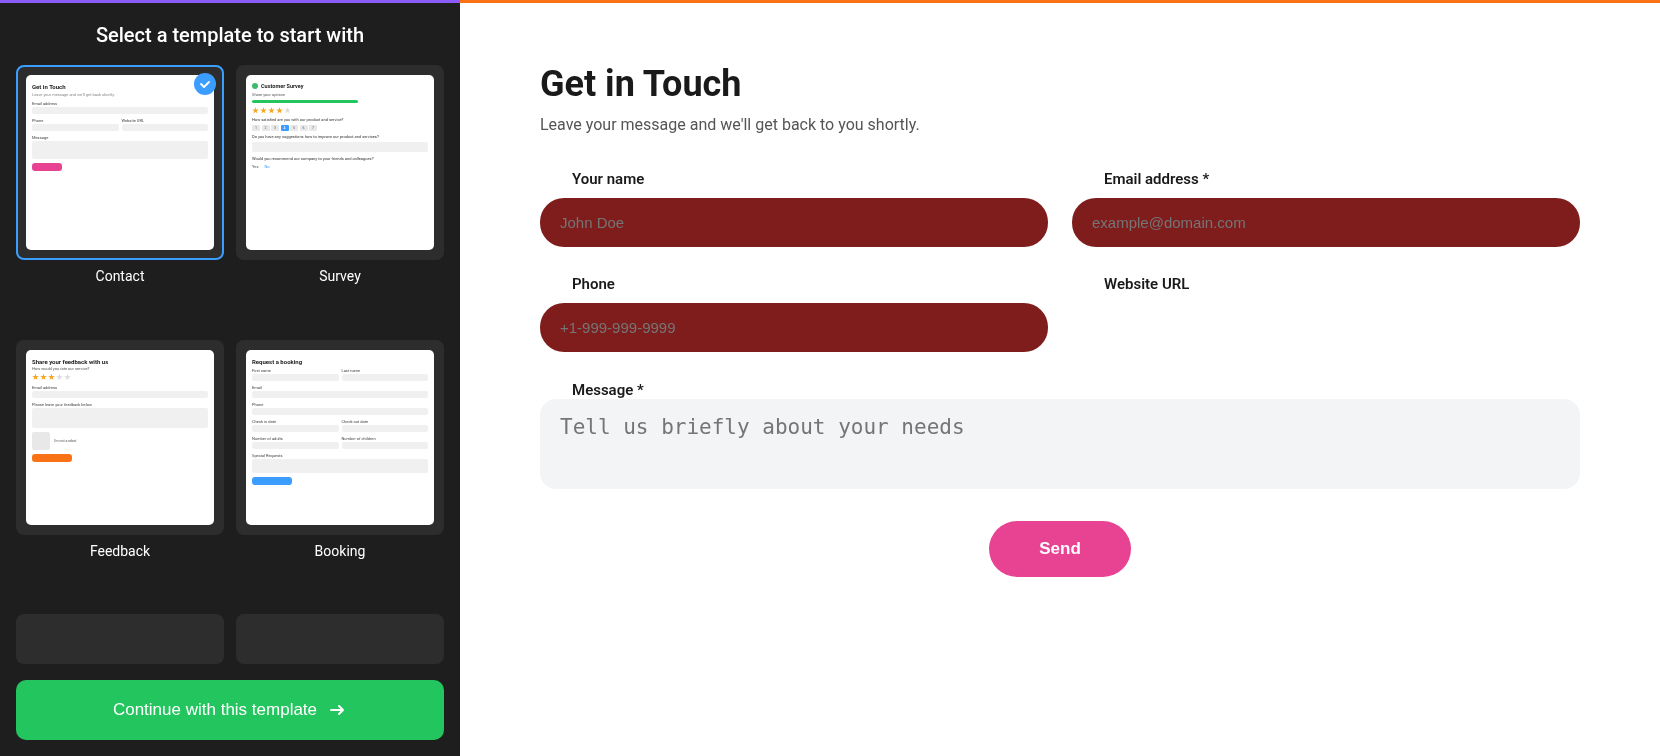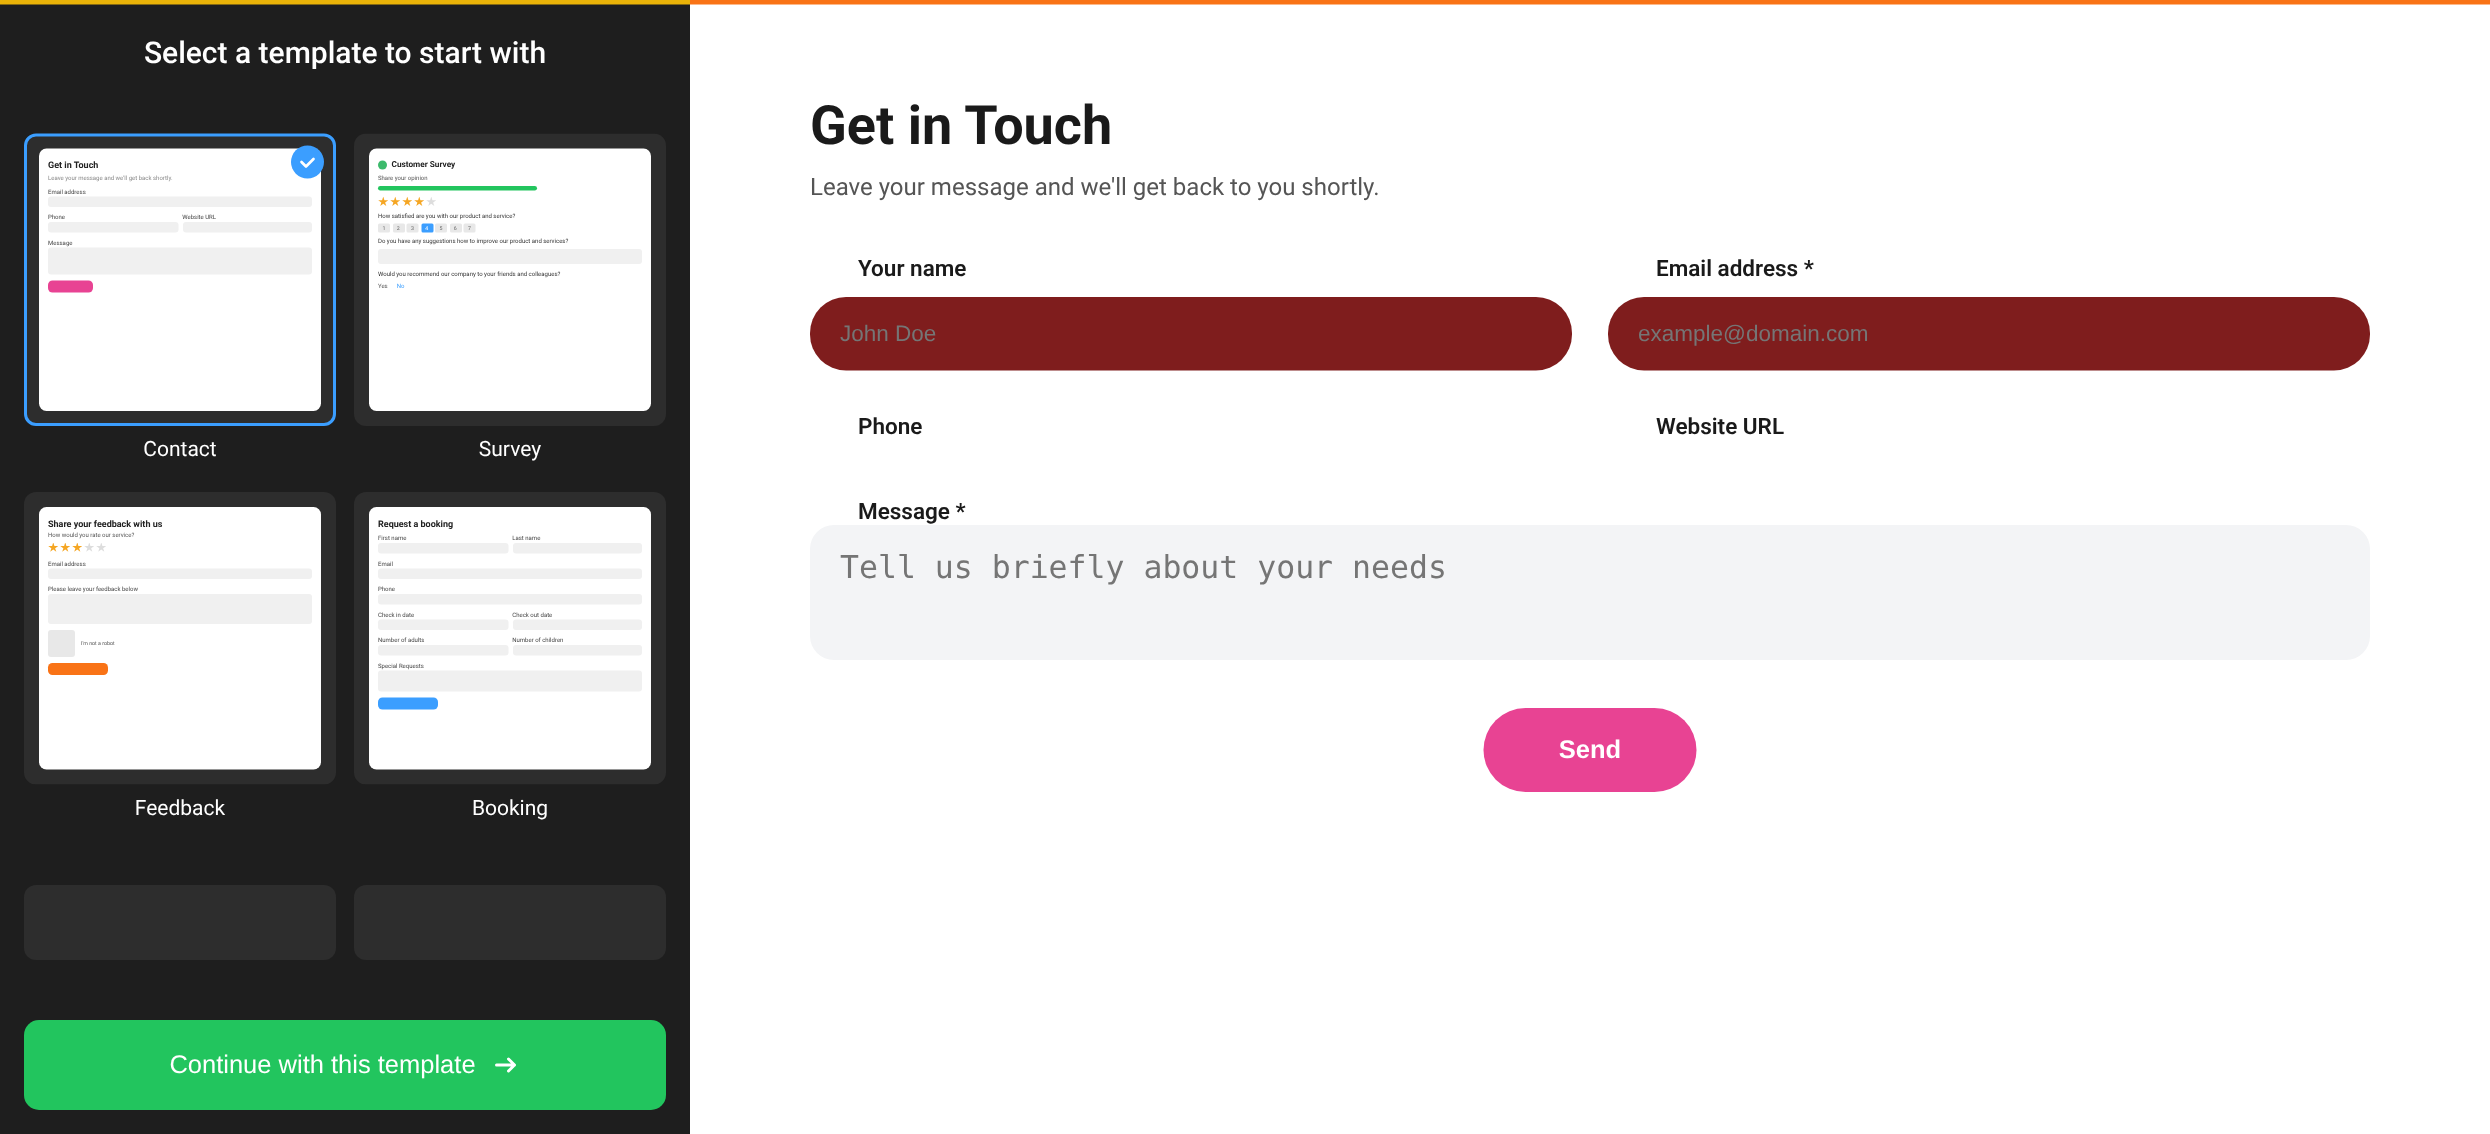--- a/index.html
+++ b/index.html
@@ -15,22 +15,21 @@
     
     .left-panel {
       width: 460px;
       min-width: 460px;
       background: #1e1e1e;
       display: flex;
       flex-direction: column;
       align-items: center;
       padding: 20px 16px 16px;
       position: relative;
-      border-top: 3px solid #eab308;
-      gap: 24px;
+      border-top: 3px solid #8b5cf6;
     }
 
     .panel-title {
       color: #fff;
       font-size: 20px;
       font-weight: 500;
       margin-bottom: 18px;
       text-align: center;
     }
 
@@ -582,20 +581,21 @@
     </div>
     <div class="form-group">
       <label class="form-label">Email address *</label>
       <input class="form-input" type="email" placeholder="example@domain.com" style="">
     </div>
   </div>
 
   <div class="form-row">
     <div class="form-group">
       <label class="form-label">Phone</label>
+      <input class="form-input" type="tel" placeholder="+1-999-999-9999" style="">
     </div>
     <div class="form-group">
       <label class="form-label">Website URL</label>
     </div>
   </div>
 
   <div class="form-group-full">
     <label class="form-label">Message *</label>
     <textarea class="form-textarea" placeholder="Tell us briefly about your needs" style=""></textarea>
   </div>

